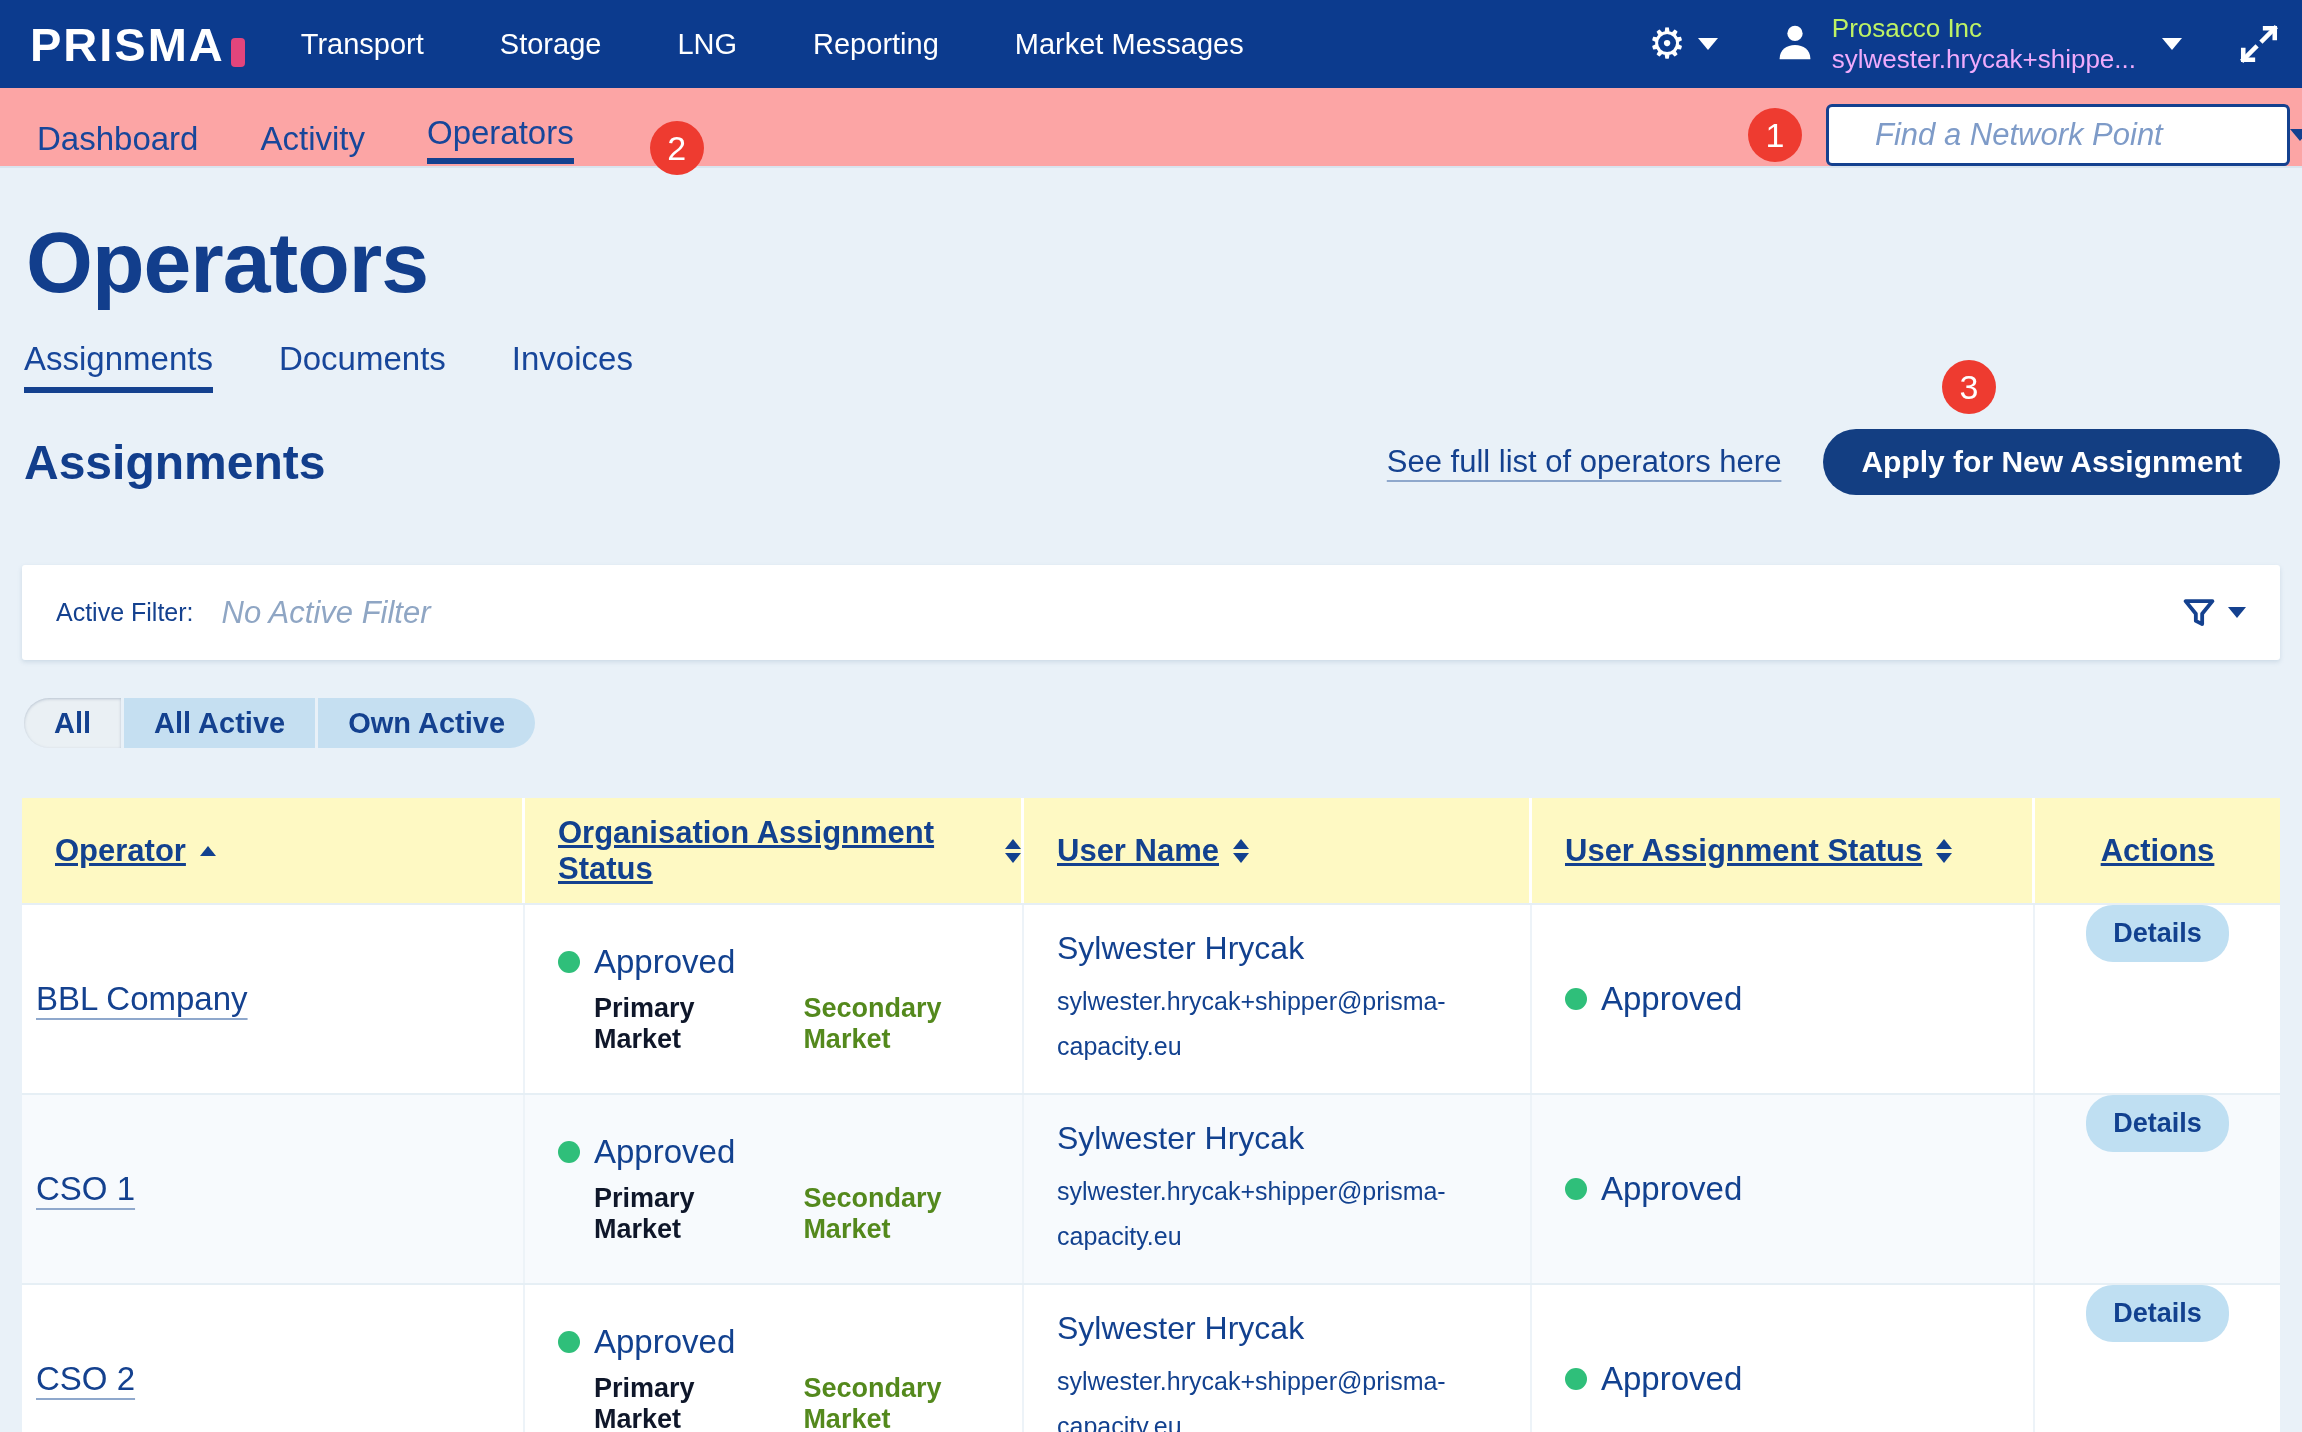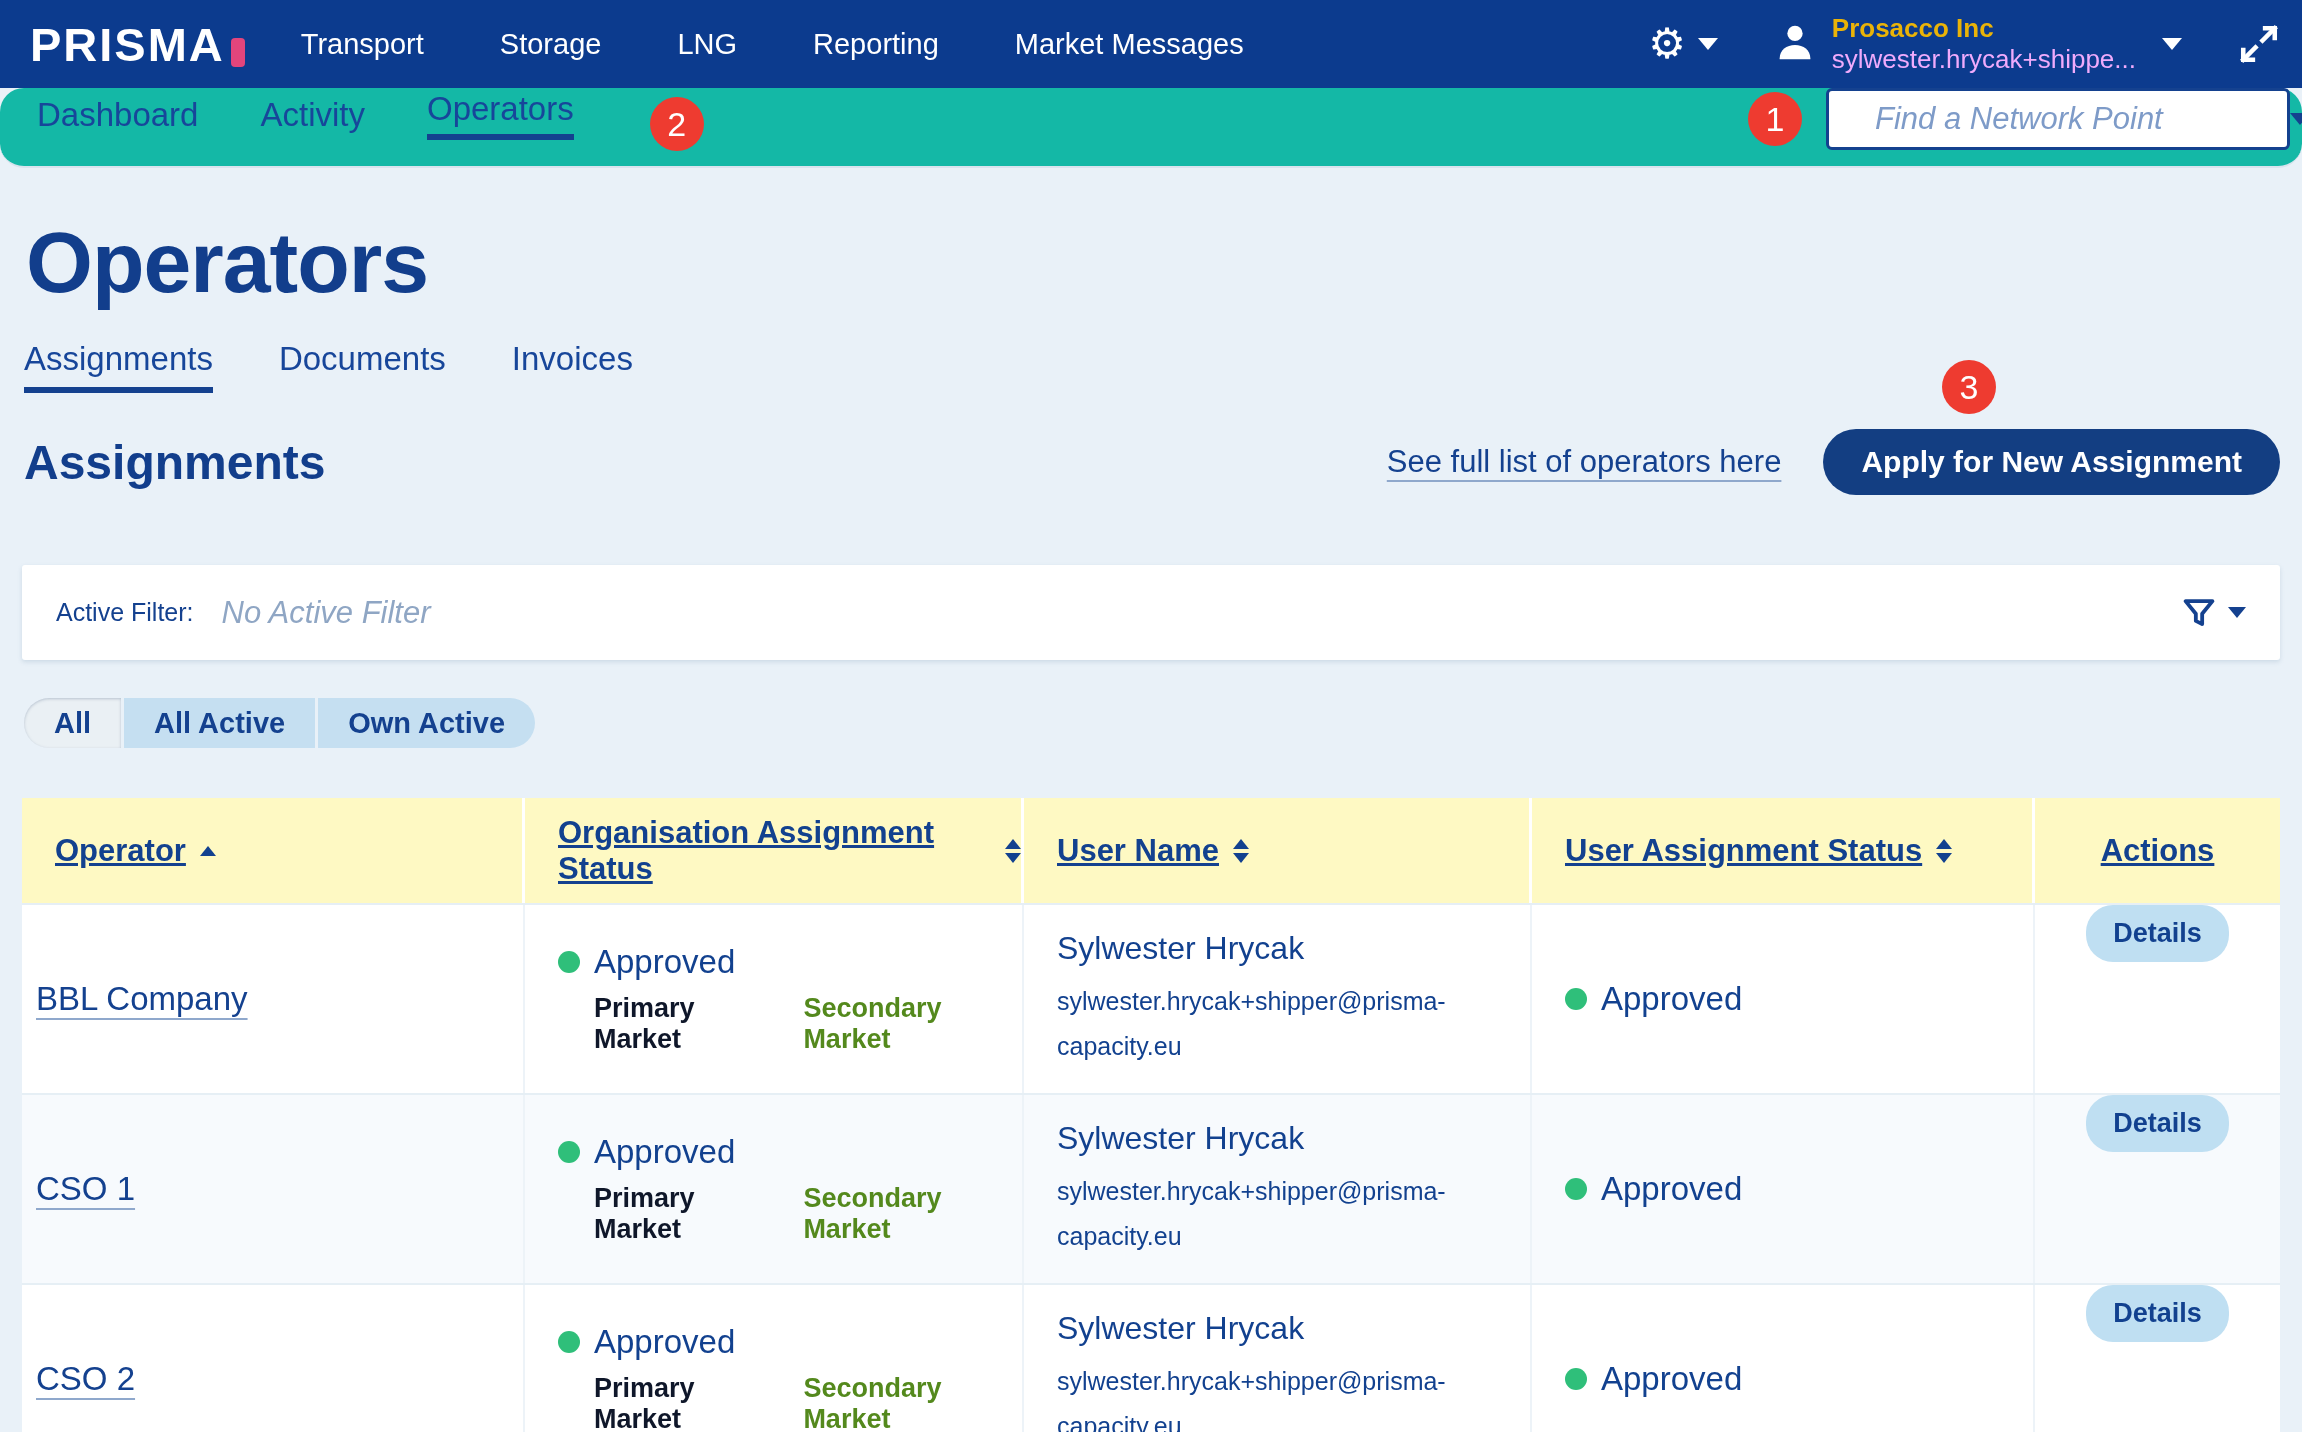--- a/index.html
+++ b/index.html
@@ -19,30 +19,30 @@
   .logo-dot { display:inline-block; width:14px; height:29px; background:#E2457C; border-radius:4px; margin-left:6px; margin-bottom:1px; }
   .topnav { display:flex; gap:76px; margin-left:56px; font-size:29px; }
   .topnav-item { cursor:pointer; white-space:nowrap; }
   .topbar-right { margin-left:auto; display:flex; align-items:center; margin-right:22px; }
   .gear { font-family:"DejaVu Sans", sans-serif; font-size:42px; line-height:1; cursor:pointer; }
   .caret-down { width:0; height:0; border-left:10px solid transparent; border-right:10px solid transparent; border-top:12px solid #fff; display:inline-block; }
   .gear-caret { margin-left:12px; }
   .user-block { display:flex; align-items:center; margin-left:54px; cursor:pointer; }
   .user-icon { margin-right:14px; }
   .user-text { display:flex; flex-direction:column; line-height:1.2; }
-  .user-org { font-size:26px; font-weight:bold; color:#eab308; }
+  .user-org { font-size:26px; font-weight:normal; color:#bef264; }
   .user-email { font-size:26px; color:#f0abfc; }
   .user-caret { margin-left:26px; }
   .expand-icon { margin-left:56px; cursor:pointer; display:flex; }
 
   
   .subnav {
     position:absolute; top:88px; left:0; width:100%; height:80px;
-    background:#14b8a6; border-bottom:2px solid #D9E4EE;
-    display:flex; align-items:flex-start;border-radius:24px;
+    background:#fca5a5; border-bottom:2px solid #D9E4EE;
+    display:flex; align-items:flex-end;
   }
   .subnav-items { display:flex; gap:62px; margin-left:37px; font-size:33px; color:#17469A; align-items:center; }
   .subnav-item { cursor:pointer; }
   .subnav-item.active { font-weight:normal; padding-bottom:6px; border-bottom:6px solid #14418F; }
   .num-badge {
     width:54px; height:54px; border-radius:50%; background:#EE3B30; color:#fff;
     font-size:34px; display:flex; align-items:center; justify-content:center; flex:0 0 auto;
   }
   .badge-inline { margin-left:14px; transform:translateY(9px); }
   .subnav-right { margin-left:auto; display:flex; align-items:center; margin-right:12px; }

